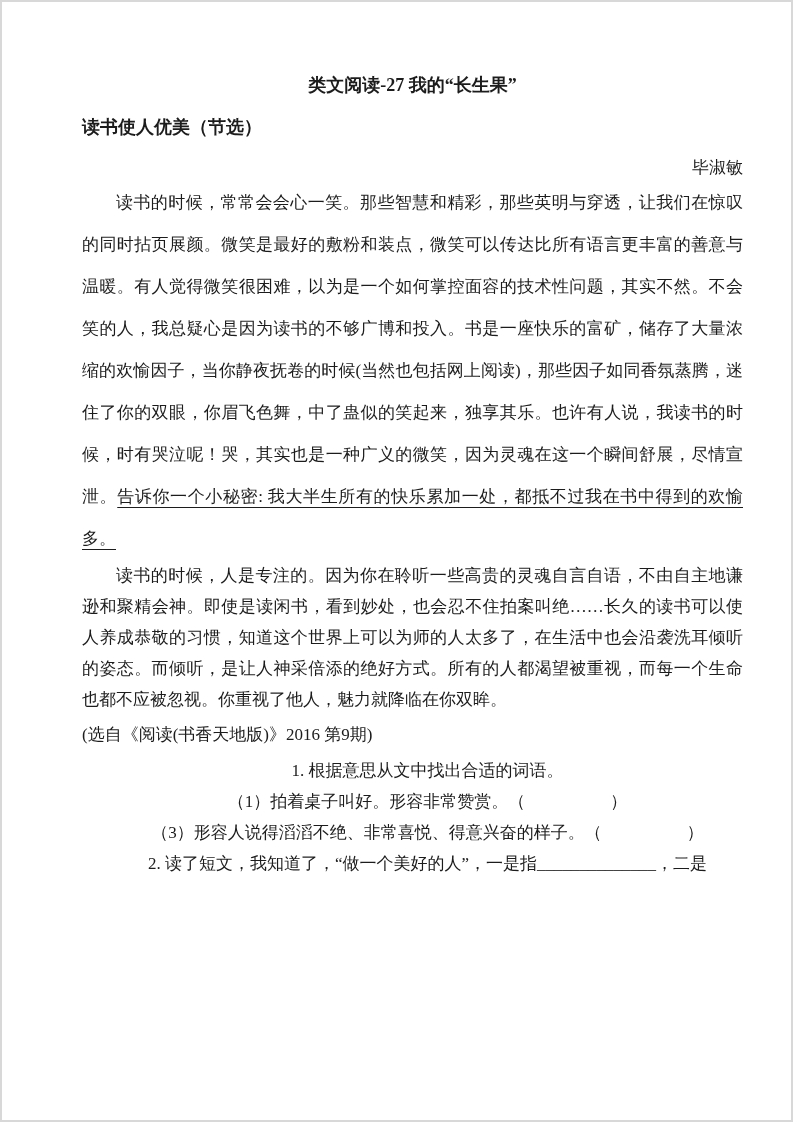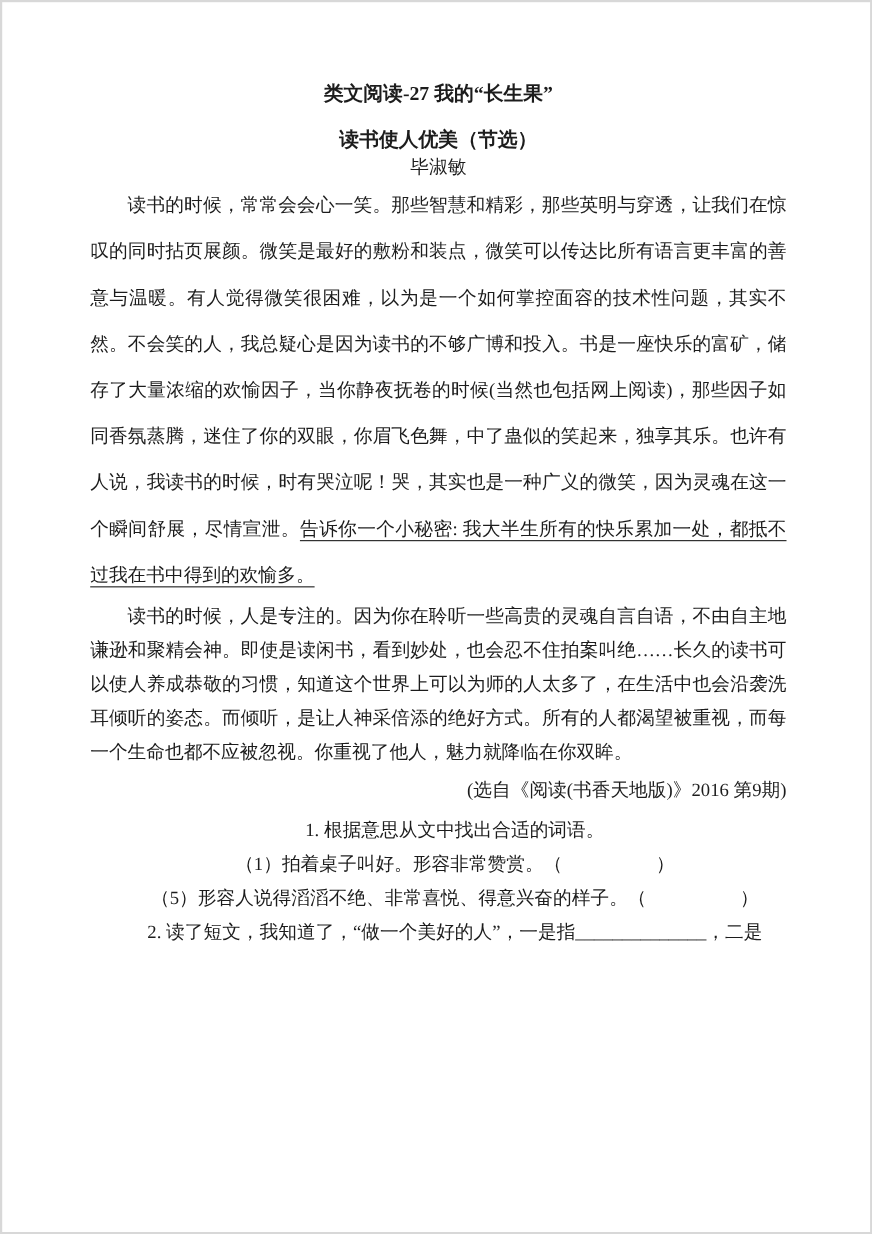--- a/index.html
+++ b/index.html
@@ -8,61 +8,60 @@
     width: 793px;
     height: 1122px;
     font-family: "Liberation Serif", "DejaVu Serif", serif;
     color: #1c1c1c;
   }
   .page {
     width: 793px;
     height: 1122px;
     background: #ffffff;
     border: 2px solid #d8d8d8;
-    padding: 70px 76px 0 80px;
+    padding: 70px 48px 0 80px;
     overflow: hidden;
   }
   .title {
     text-align: center;
     font-size: 18px;
     font-weight: bold;
     line-height: 26px;
   }
   .subtitle {
-    text-align: center;
     font-size: 18px;
     font-weight: bold;
     line-height: 26px;
     margin-top: 16px;
   }
   .author {
-    text-align: center;
+    text-align: right;
     font-size: 17px;
     line-height: 24px;
+    margin-top: 16px;
   }
   .para {
     font-size: 17px;
     line-height: 31px;
     text-align: justify;
     text-indent: 2em;
     margin-top: 0;
   }
   .para.first { margin-top: 12px; }
   .para-wide {
     line-height: 42px;
     margin-top: 2px;
   }
   .underlined {
     text-decoration: underline;
     text-underline-offset: 5px;
   }
   .attribution {
     font-size: 17px;
     line-height: 31px;
-    text-align: right;
     margin-top: 4px;
   }
   .questions { margin-top: 5px; }
   .question {
     font-size: 17px;
     line-height: 31px;
     margin-left: 30px;
     text-align: center;
     white-space: nowrap;
   }
@@ -85,19 +84,19 @@
 
   <div class="attribution">(选自《阅读(书香天地版)》2016 第9期)</div>
 
   <div class="questions">
 
     <p class="question">1. 根据意思从文中找出合适的词语。</p>
 
     <p class="question">（1）拍着桌子叫好。形容非常赞赏。（　　　　　）</p>
 
 
-    <p class="question">（5）形容人说得滔滔不绝、非常喜悦、得意兴奋的样子。（　　　　　）</p>
+    <p class="question">（3）形容人说得滔滔不绝、非常喜悦、得意兴奋的样子。（　　　　　）</p>
 
     <p class="question">2. 读了短文，我知道了，“做一个美好的人”，一是指______________，二是</p>
 
   </div>
 
 </div>
 
 </body></html>

